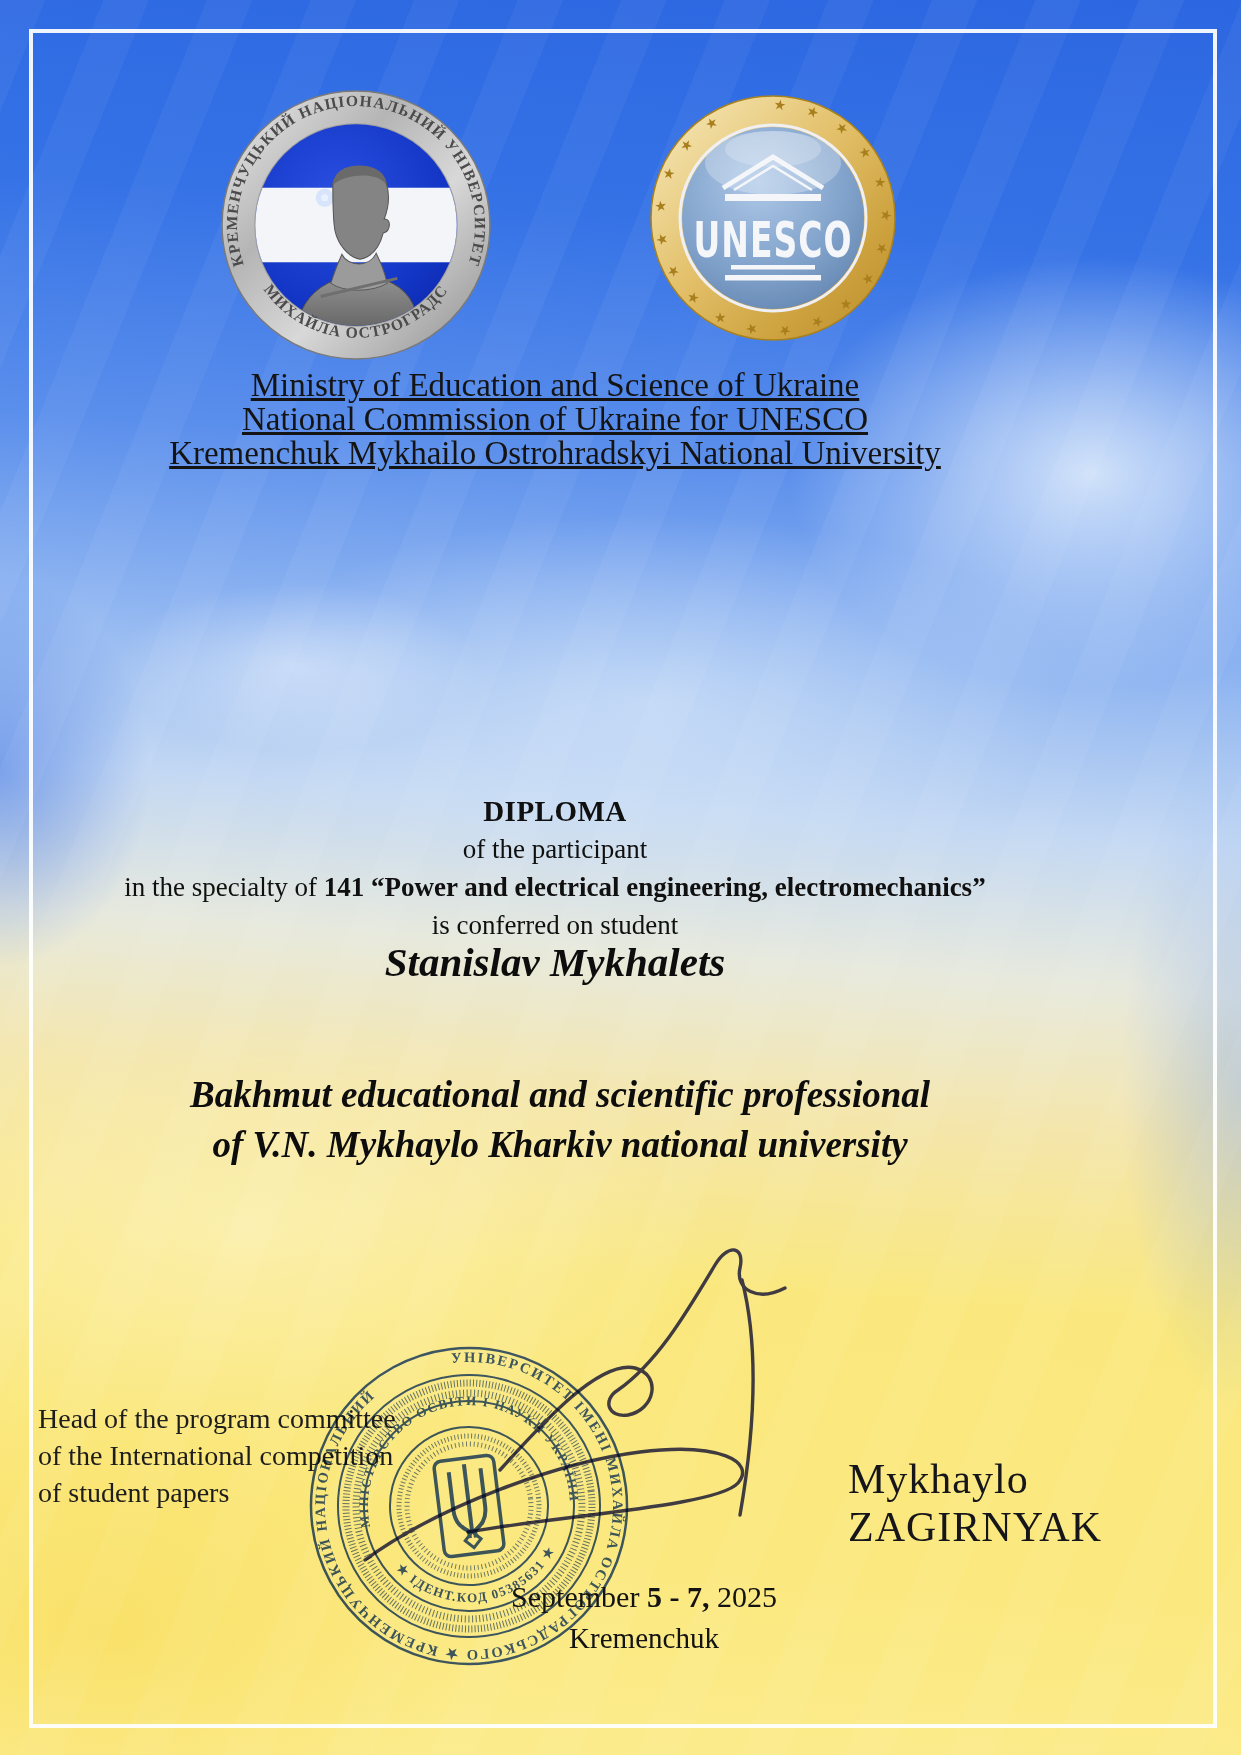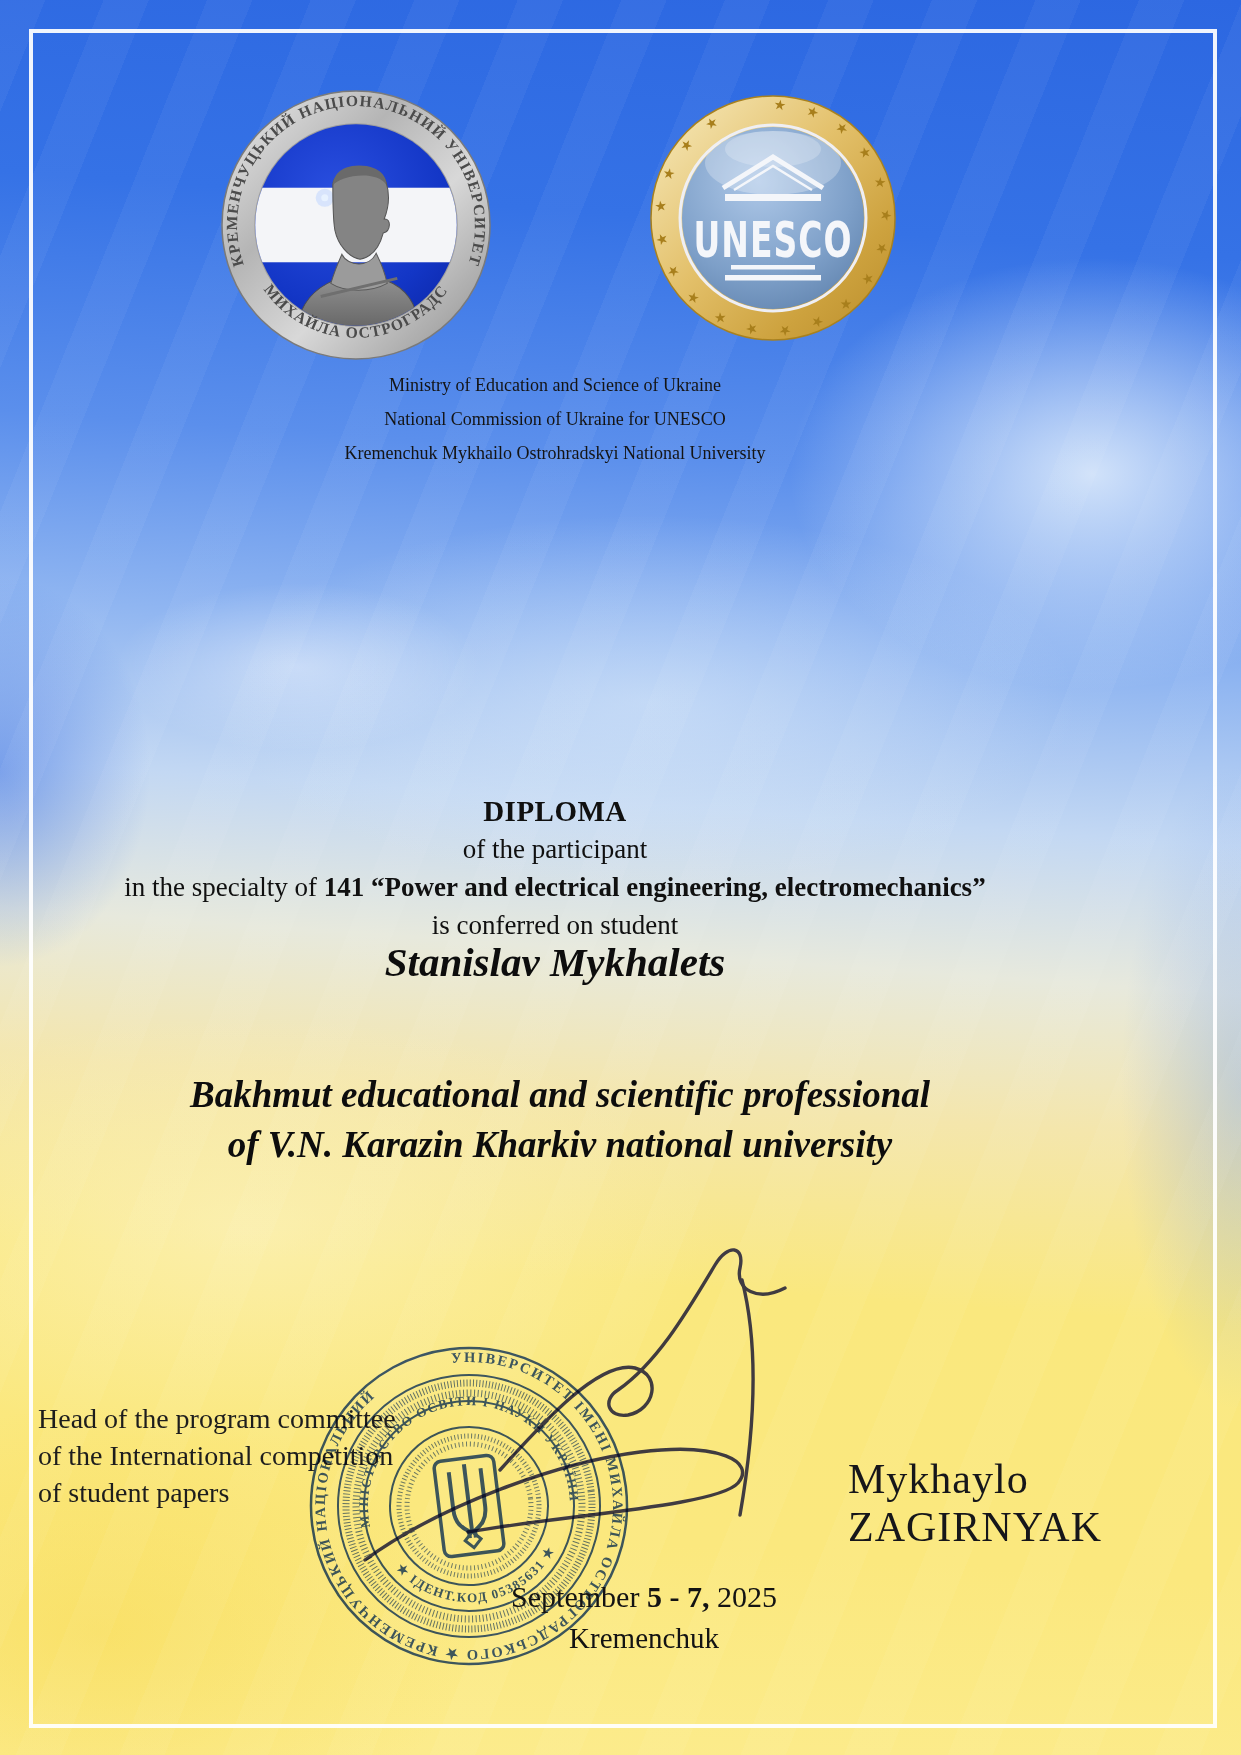--- a/index.html
+++ b/index.html
@@ -18,21 +18,21 @@
         #2c67e1 0%, #3572e6 14%, #5b8fec 27%, #8fb5f1 37%,
         #c3d8f3 46%, #e7e9dd 54%, #f4e6ac 62%, #fae87e 72%,
         #fbe87e 86%, #fcec8e 100%);
   }
   .brush{position:absolute;inset:0;pointer-events:none;
     background:repeating-linear-gradient(112deg, rgba(255,255,255,.045) 0 42px, rgba(255,255,255,0) 42px 96px);}
   .frame{position:absolute;left:29px;top:29px;width:1180px;height:1691px;
     border:4px solid rgba(255,255,255,.93);}
   .abs{position:absolute;}
   .ctr{text-align:center;}
-  .header-block{left:0;top:368px;width:1110px;font-size:18px;line-height:34px;color:#141414;}
+  .header-block{left:0;top:368px;width:1110px;font-size:33px;line-height:34px;color:#141414;text-decoration:underline;}
   .title-block{left:0;top:744px;width:1110px;font-size:27px;line-height:38px;color:#101010;margin-top:48px;}
   .diploma-title{font-weight:bold;font-size:29px;letter-spacing:.5px;}
   .student-name{left:0;top:938px;width:1110px;font-size:41px;font-weight:bold;font-style:italic;color:#0d0d0d;}
   .institute-block{left:0;top:1062px;width:1120px;font-size:37px;font-weight:bold;font-style:italic;line-height:50px;color:#0d0d0d;margin-top:8px;}
   .footer-left{left:38px;top:1400px;font-size:28px;line-height:37px;color:#1d1d1d;}
   .signer-name{left:848px;top:1455px;font-size:42px;letter-spacing:1px;color:#16161a;}
   .date-block{left:344px;top:1580px;width:600px;font-size:30px;color:#131313;}
   .city-line{font-size:29px;margin-top:8px;}
   .uni-seal{left:220px;top:86px;width:272px;height:278px;}
   .unesco-medal{left:648px;top:92px;width:250px;height:252px;}
@@ -136,21 +136,21 @@
     <div class="diploma-title">DIPLOMA</div>
     <div>of the participant</div>
     <div><span>in the specialty of </span><b>141 “Power and electrical engineering, electromechanics”</b></div>
     <div>is conferred on student</div>
   </div>
 
   <div class="abs ctr student-name">Stanislav Mykhalets</div>
 
   <div class="abs ctr institute-block">
     <div>Bakhmut educational and scientific professional</div>
-    <div>of V.N. Karazin Kharkiv national university</div>
+    <div>of V.N. Mykhaylo Kharkiv national university</div>
   </div>
 
   <div class="abs footer-left">
     <div>Head of the program committee</div>
     <div>of the International competition</div>
     <div>of student papers</div>
   </div>
 
   <svg class="abs stamp-wrap" viewBox="0 0 332 332">
     <defs>

